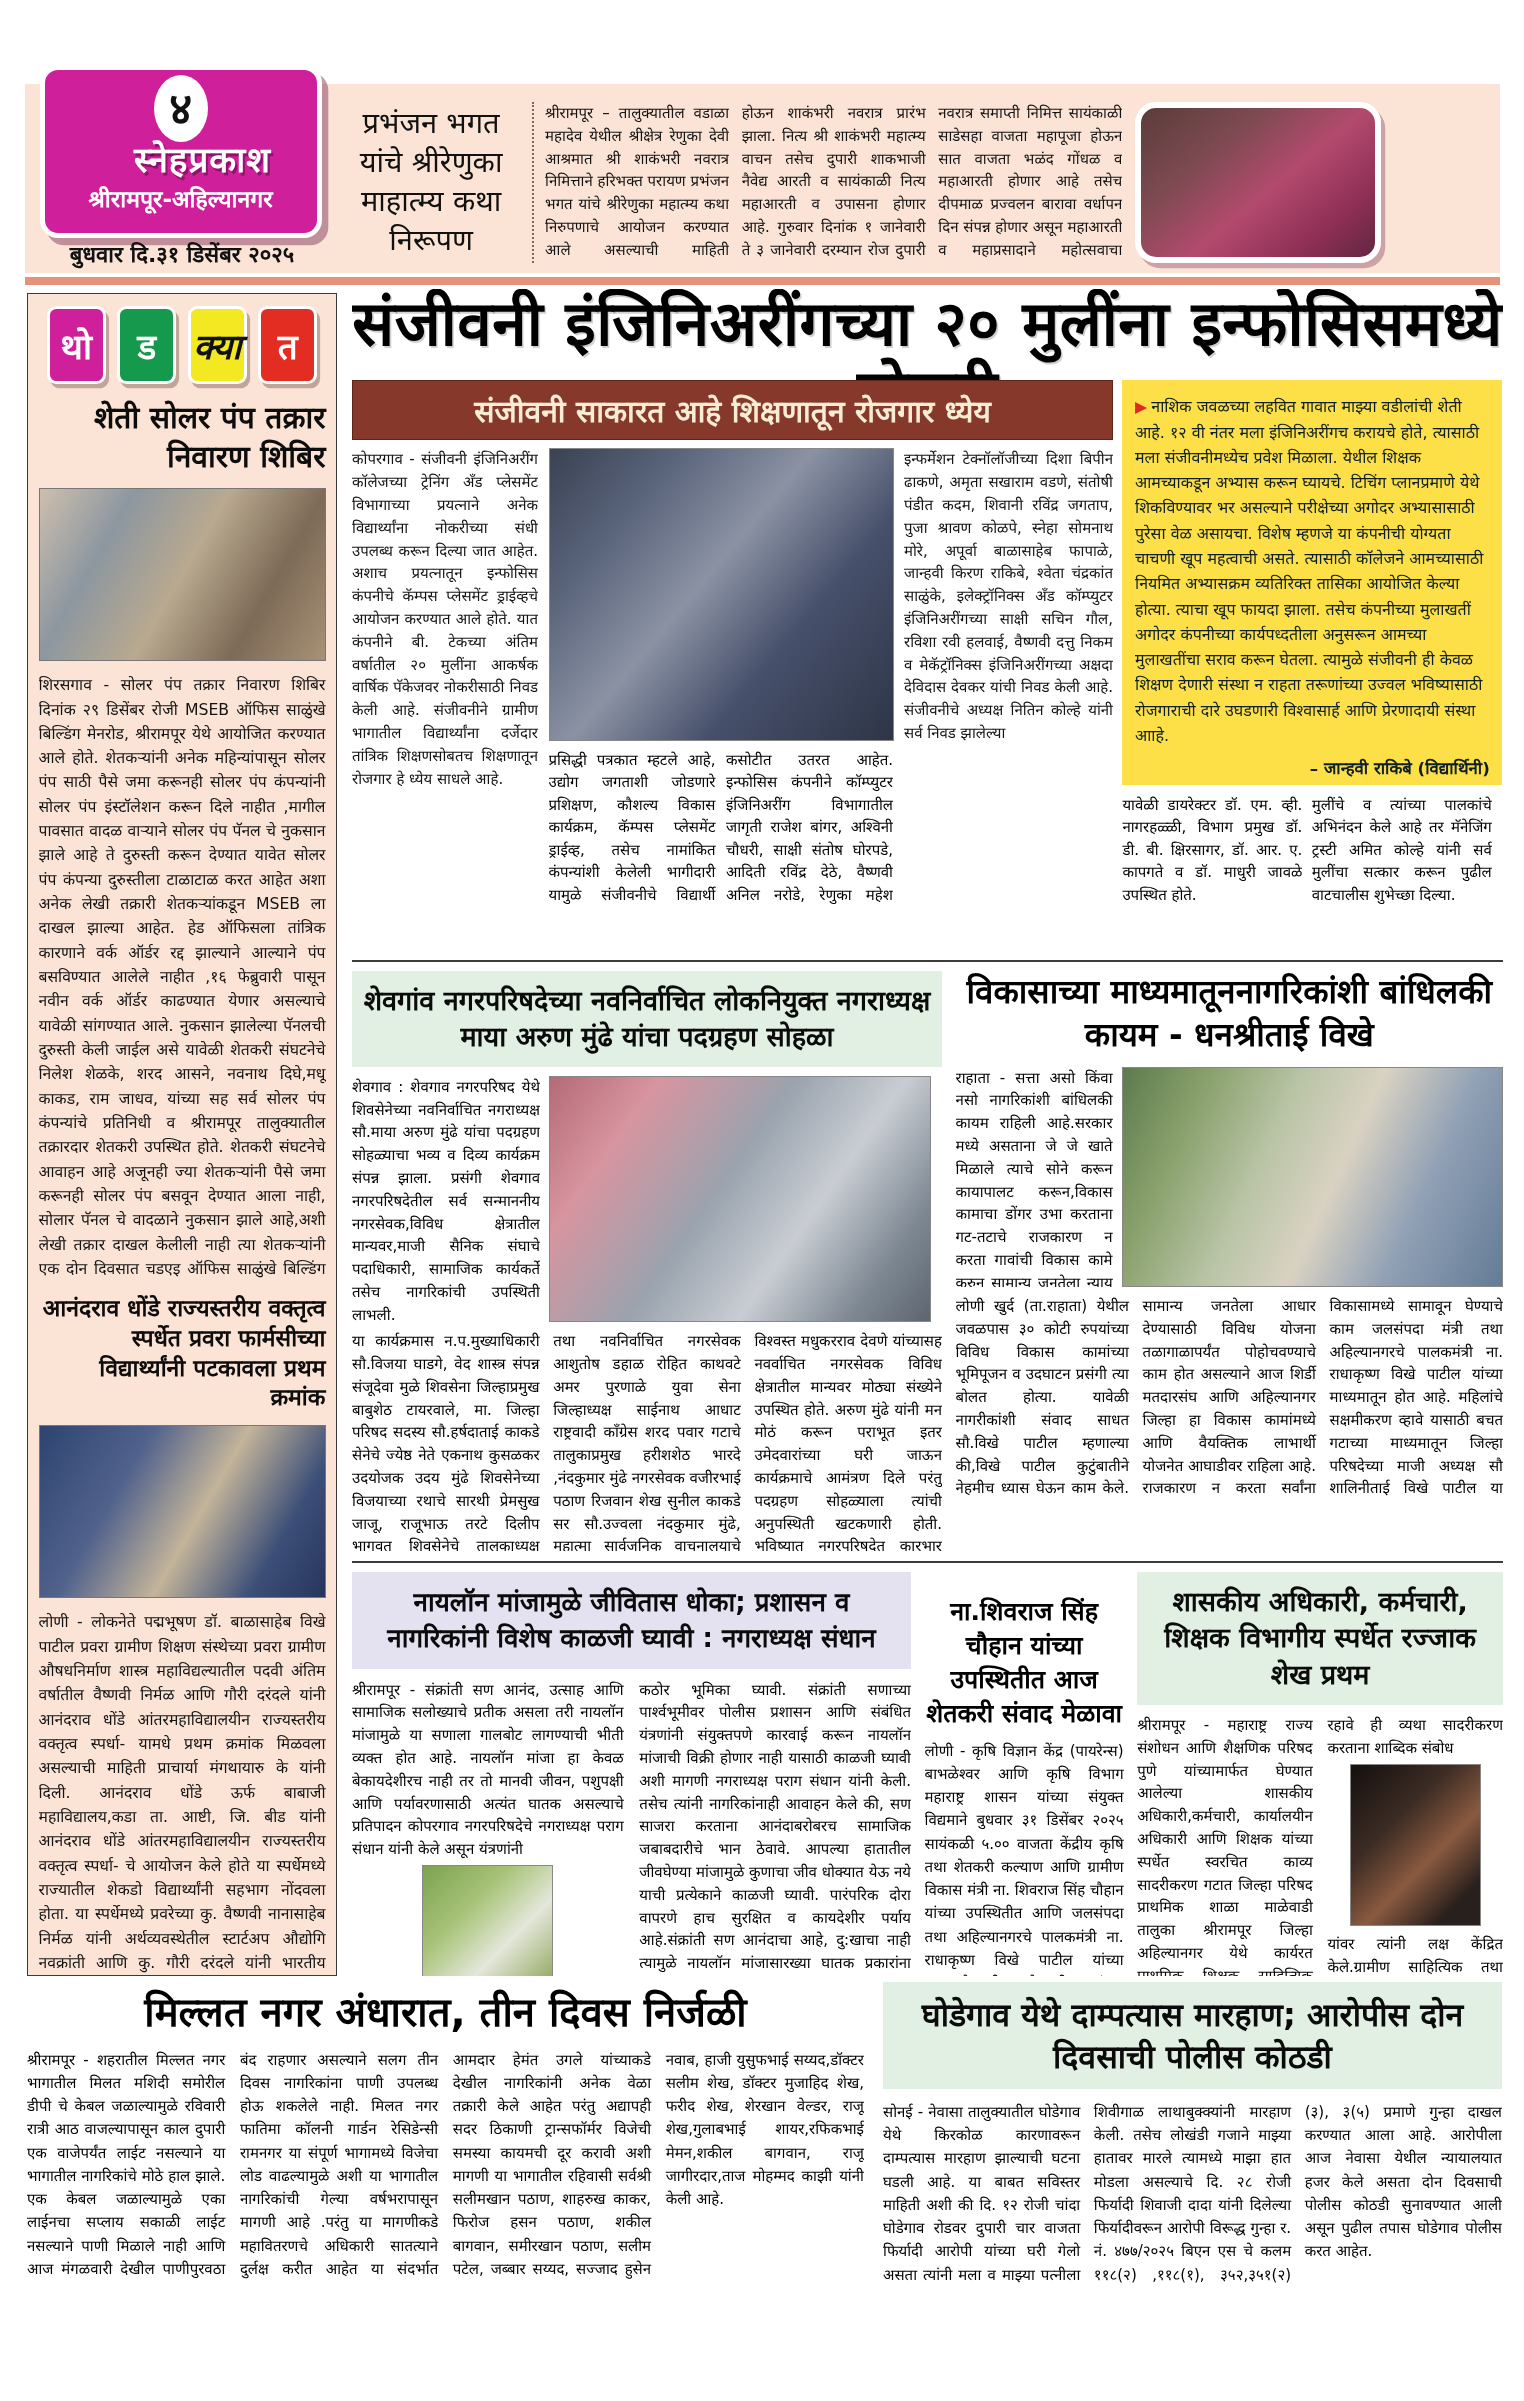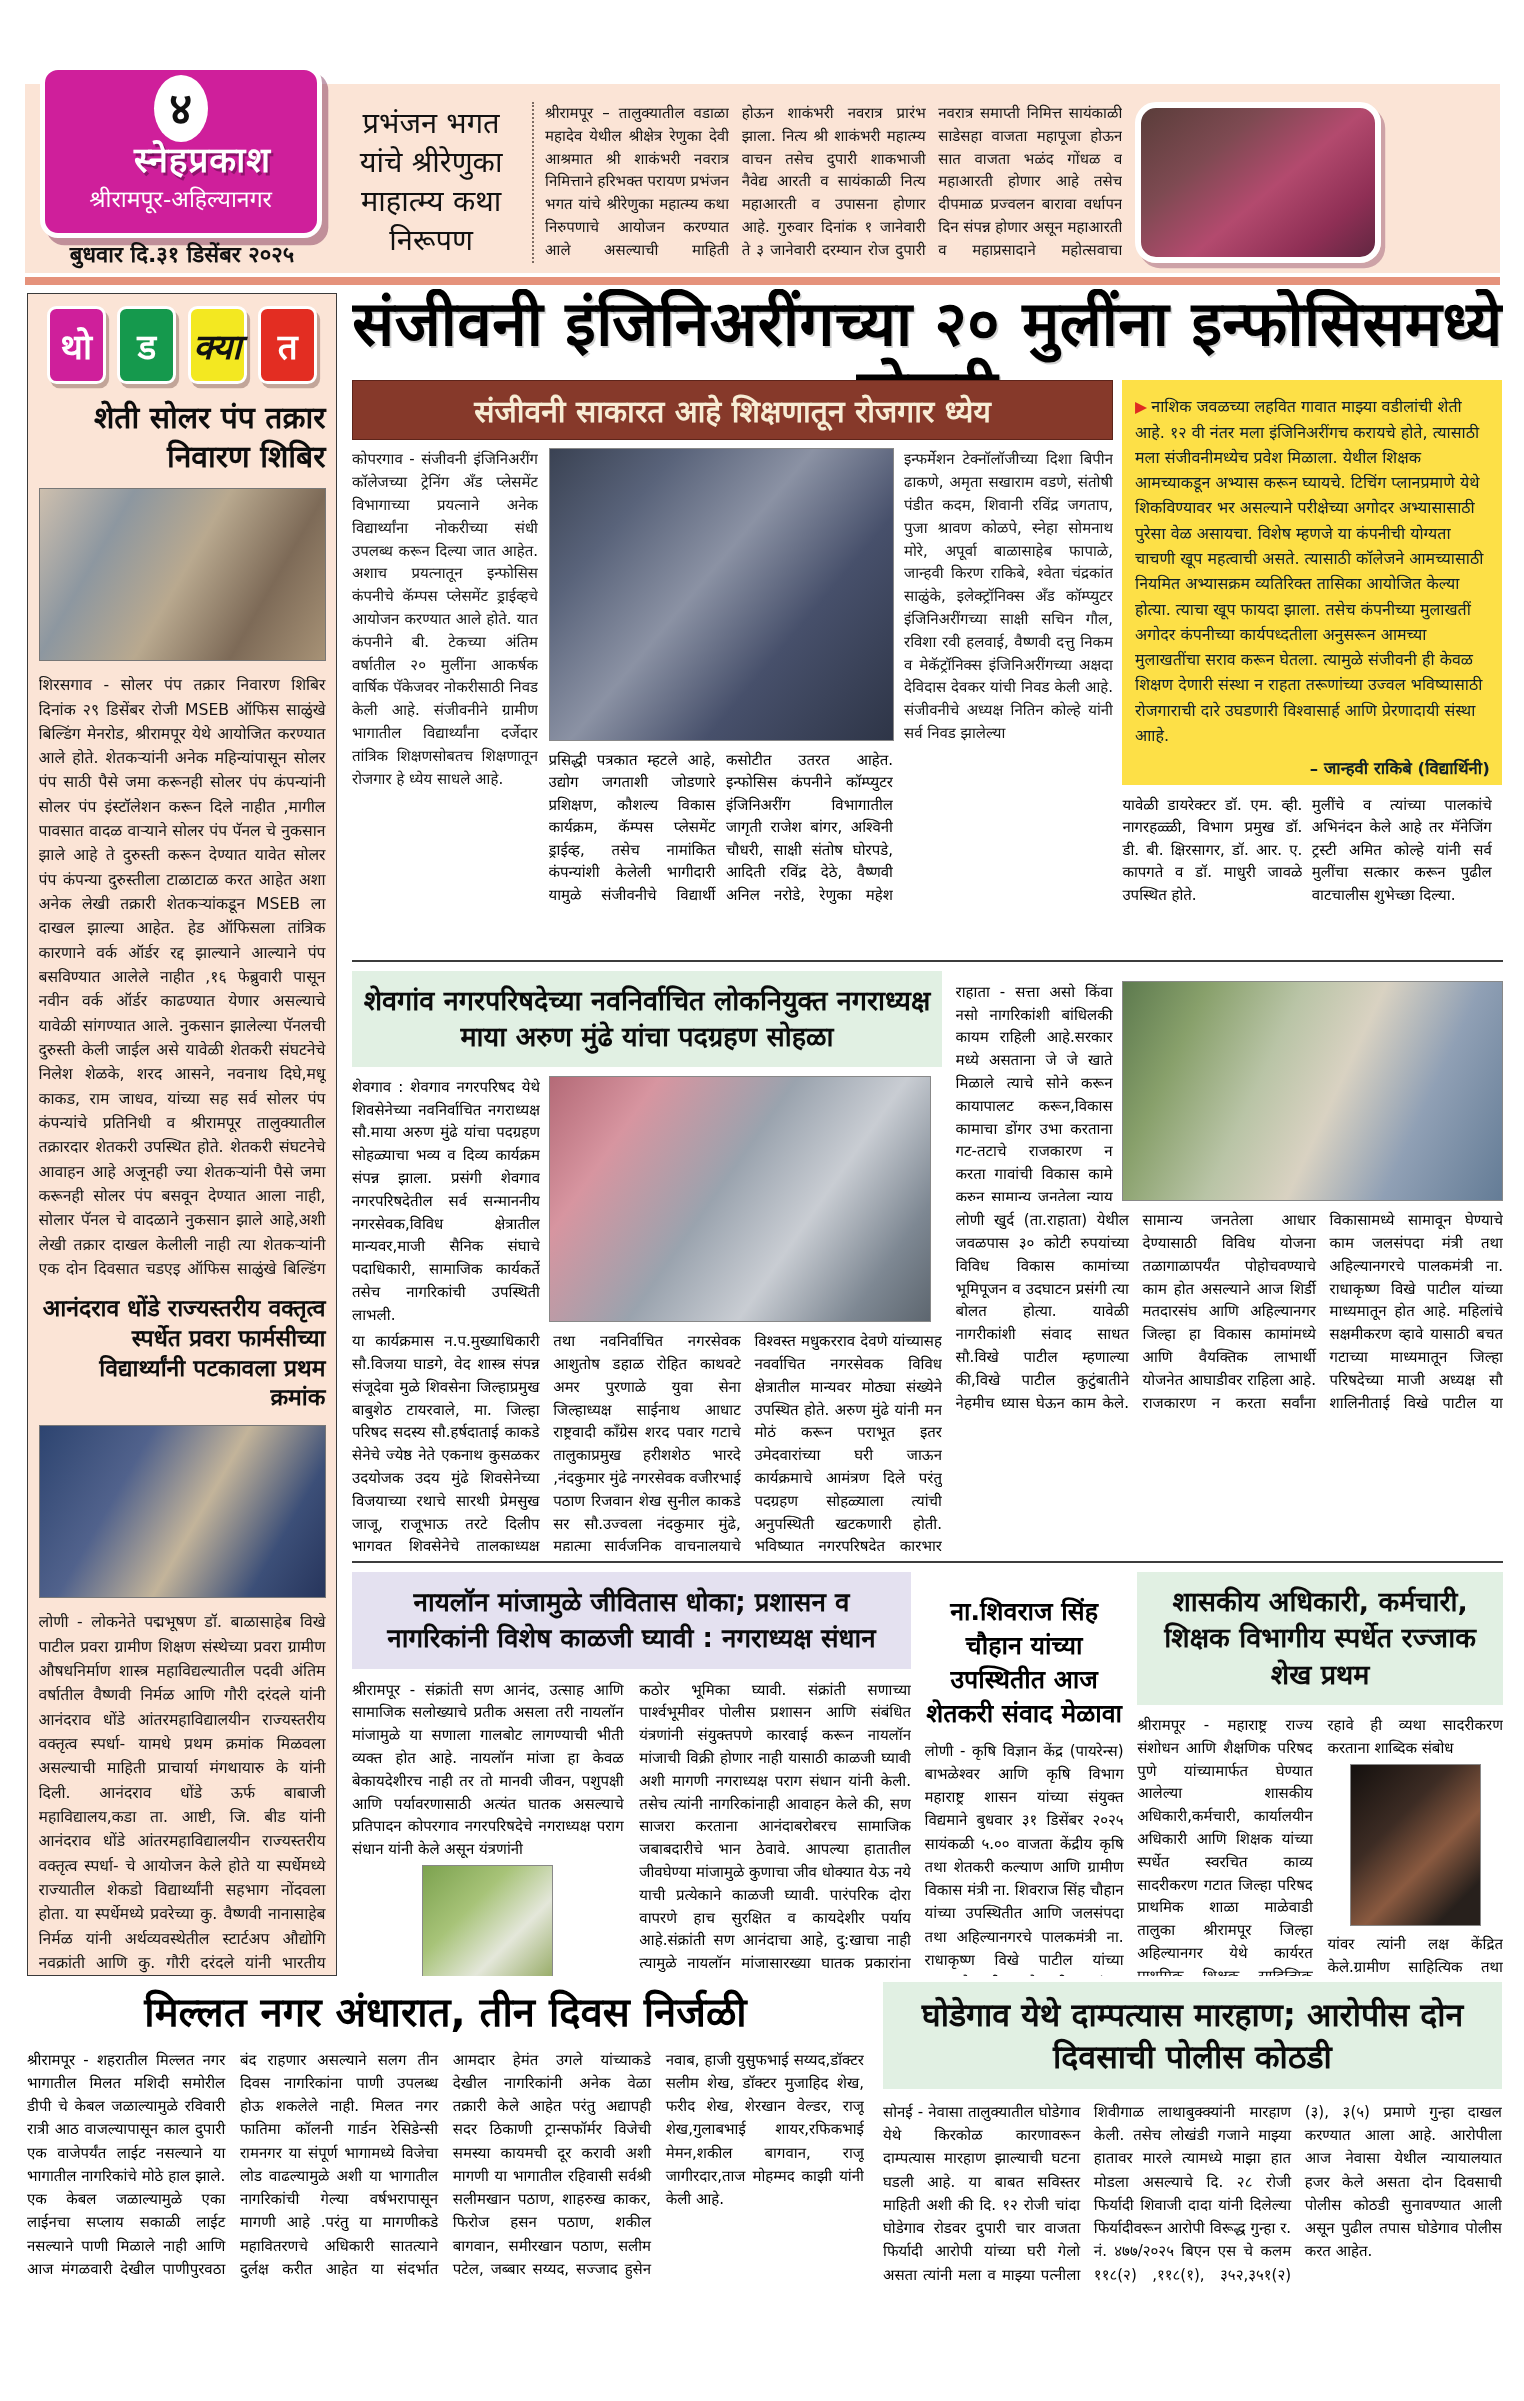--- a/index.html
+++ b/index.html
@@ -10,21 +10,21 @@
   .top-strip { position:absolute; left:25px; top:84px; width:1475px; height:189px;
     background:#fbe4d6; display:flex; }
   .masthead-wrap { width:314px; position:relative; flex:none; }
   .masthead { position:absolute; left:14.6px; top:-19px; width:282px; height:173px;
     background:#cf1f9b; border:5.2px solid #ffffff; border-radius:18px;
     box-shadow:6.3px 7.3px 0 rgba(120,40,80,.45); text-align:center; color:#fff; }
   .mast-num { width:54px; height:67px; background:#fff; border-radius:50%;
     margin:5.2px auto 0; color:#111; font-size:44px; font-weight:bold; line-height:67px; }
   .mast-title { font-size:35px; font-weight:bold; letter-spacing:1px; line-height:1.05;
     text-shadow:2.1px 2.6px 0 rgba(90,10,70,.55);padding-left:44px; }
-  .mast-sub { font-size:23px; font-weight:normal; margin-top:3.1px; }
+  .mast-sub { font-size:23px; font-weight:bold; margin-top:3.1px; }
   .mast-date { position:absolute; left:0; bottom:5.2px; width:100%; text-align:center;
     font-size:22px; font-weight:bold; color:#111; }
   .top-article { flex:1; display:flex; padding:18px 13.6px 10.5px 3.1px; }
   .top-headline { width:178px; flex:none; font-size:29px; font-weight:normal; color:#111;
     text-align:center; line-height:1.35; align-self:center; }
   .chain-sep { width:0; border-left:2.1px dotted #7a6a62; margin:0 11.5px; }
   .top-col { width:184px; flex:none; font-size:15px; line-height:1.52; text-align:justify;
     color:#131313; overflow:hidden; margin-right:12.6px; }
   .speaker-photo { width:246px; flex:none; border:6.3px solid #fff; border-radius:21px;
     background:linear-gradient(140deg,#5a3d3a 0%,#7e4a52 30%,#b34a6e 55%,#8f2f55 80%,#612741 100%);
@@ -206,20 +206,21 @@
     <div class="row2">
       <div class="shevgaon">
         <div class="green-box">शेवगांव नगरपरिषदेच्या नवनिर्वाचित लोकनियुक्त नगराध्यक्ष माया अरुण मुंढे यांचा पदग्रहण सोहळा</div>
         <div class="shev-row">
           <div class="shev-col1">शेवगाव : शेवगाव नगरपरिषद येथे शिवसेनेच्या नवनिर्वाचित नगराध्यक्ष सौ.माया अरुण मुंढे यांचा पदग्रहण सोहळ्याचा भव्य व दिव्य कार्यक्रम संपन्न झाला. प्रसंगी शेवगाव नगरपरिषदेतील सर्व सन्माननीय नगरसेवक,विविध क्षेत्रातील मान्यवर,माजी सैनिक संघाचे पदाधिकारी, सामाजिक कार्यकर्ते तसेच नागरिकांची उपस्थिती लाभली.</div>
           <div class="office-photo"></div>
         </div>
         <div class="shev-cols">या कार्यक्रमास न.प.मुख्याधिकारी सौ.विजया घाडगे, वेद शास्त्र संपन्न संजूदेवा मुळे शिवसेना जिल्हाप्रमुख बाबुशेठ टायरवाले, मा. जिल्हा परिषद सदस्य सौ.हर्षदाताई काकडे सेनेचे ज्येष्ठ नेते एकनाथ कुसळकर उदयोजक उदय मुंढे शिवसेनेच्या विजयाच्या रथाचे सारथी प्रेमसुख जाजू, राजूभाऊ तरटे दिलीप भागवत शिवसेनेचे तालुकाध्यक्ष तथा नवनिर्वाचित नगरसेवक आशुतोष डहाळ रोहित काथवटे अमर पुरणाळे युवा सेना जिल्हाध्यक्ष साईनाथ आधाट राष्ट्रवादी काँग्रेस शरद पवार गटाचे तालुकाप्रमुख हरीशशेठ भारदे ,नंदकुमार मुंढे नगरसेवक वजीरभाई पठाण रिजवान शेख सुनील काकडे सर सौ.उज्वला नंदकुमार मुंढे, महात्मा सार्वजनिक वाचनालयाचे विश्वस्त मधुकरराव देवणे यांच्यासह नवर्वाचित नगरसेवक विविध क्षेत्रातील मान्यवर मोठ्या संख्येने उपस्थित होते. अरुण मुंढे यांनी मन मोठं करून पराभूत इतर उमेदवारांच्या घरी जाऊन कार्यक्रमाचे आमंत्रण दिले परंतु पदग्रहण सोहळ्याला त्यांची अनुपस्थिती खटकणारी होती. भविष्यात नगरपरिषदेत कारभार करताना इतर पक्षातील नगरसेवकांनी सहकार्याची भुमिका न घेतल्यास त्यांना सोडून कारभार केला जाईल असे स्पष्ट संकेत दिले तसेच शहर विकासासाठी सर्वांनी पक्ष बाजूला ठेऊन एकत्र काम करणार असल्याचे अरुण भाऊ मुंढे यांनी सांगितले.</div>
       </div>
       <div class="vikas">
+        <div class="vikas-headline">विकासाच्या माध्यमातूननागरिकांशी बांधिलकी कायम - धनश्रीताई विखे</div>
         <div class="vikas-row">
           <div class="vikas-col1">राहाता - सत्ता असो किंवा नसो नागरिकांशी बांधिलकी कायम राहिली आहे.सरकार मध्ये असताना जे जे खाते मिळाले त्याचे सोने करून कायापालट करून,विकास कामाचा डोंगर उभा करताना गट-तटाचे राजकारण न करता गावांची विकास कामे करुन सामान्य जनतेला न्याय देऊन हा मतदार संघ हा विकासाचे मॉडेल होत आहे असे प्रतिपादन रणरागिणी महिला मंडळाच्या अध्यक्षा सौ.धनश्रीताई विखे पाटील यांनी केले.</div>
           <div class="inaug-photo"></div>
         </div>
         <div class="vikas-cols">लोणी खुर्द (ता.राहाता) येथील जवळपास ३० कोटी रुपयांच्या विविध विकास कामांच्या भूमिपूजन व उदघाटन प्रसंगी त्या बोलत होत्या. यावेळी नागरीकांशी संवाद साधत सौ.विखे पाटील म्हणाल्या की,विखे पाटील कुटुंबातीने नेहमीच ध्यास घेऊन काम केले. सामान्य जनतेला आधार देण्यासाठी विविध योजना तळागाळापर्यंत पोहोचवण्याचे काम होत असल्याने आज शिर्डी मतदारसंघ आणि अहिल्यानगर जिल्हा हा विकास कामांमध्ये आणि वैयक्तिक लाभार्थी योजनेत आघाडीवर राहिला आहे. राजकारण न करता सर्वांना विकासामध्ये सामावून घेण्याचे काम जलसंपदा मंत्री तथा अहिल्यानगरचे पालकमंत्री ना. राधाकृष्ण विखे पाटील यांच्या माध्यमातून होत आहे. महिलांचे सक्षमीकरण व्हावे यासाठी बचत गटाच्या माध्यमातून जिल्हा परिषदेच्या माजी अध्यक्ष सौ शालिनीताई विखे पाटील या नेहमीच प्रयत्नशील असतात आणि या माध्यमातून महिलांनी विविध उपक्रम हे सुरू केले आहेत. विखे पाटील कारखान्याचे अध्यक्ष डॉ. सुजय विखे पाटील यांच्या प्रयत्नातून आज लोणी खुर्द गावांमध्ये विविध विकास कामांचा लोक अर्पण आणि भूमिपूजन होत असतांना जनतेच्या समस्या या कमी व्हाव्यात यासाठीच शासन आणि विखे पाटील परिवार कायमच प्रयत्नशील असल्याचे सौ. विखे पाटील यांनी सांगितले.</div>
       </div>
     </div>
 
     <div class="rule"></div>
 

